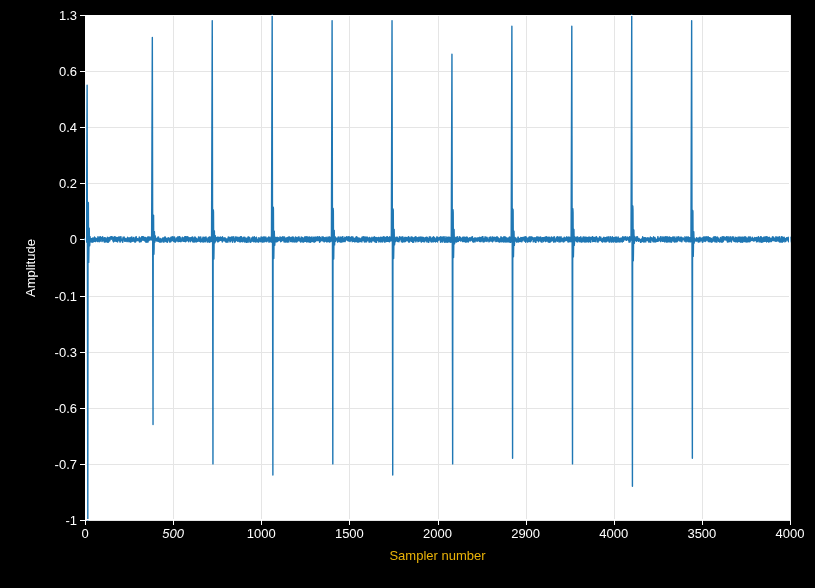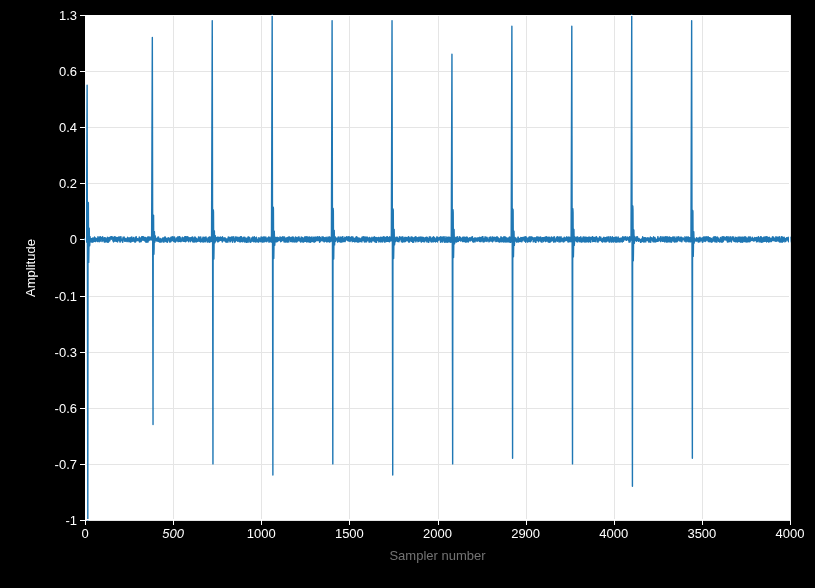--- a/index.html
+++ b/index.html
@@ -45,21 +45,21 @@
   .tick-label-y {
     position: absolute;
     color: #fff;
     transform: translateY(-50%);
     right: 6px;
     white-space: nowrap;
     text-align: right;
   }
   .axis-title-x {
     position: absolute;
-    color: #737373;
+    color: #eab308;
     left: 50%;
     transform: translateX(-50%);
     white-space: nowrap;
   }
   .axis-title-y {
     position: absolute;
     color: #fff;
     transform: translate(-50%, -50%) rotate(-90deg);
     transform-origin: center center;
     white-space: nowrap;

